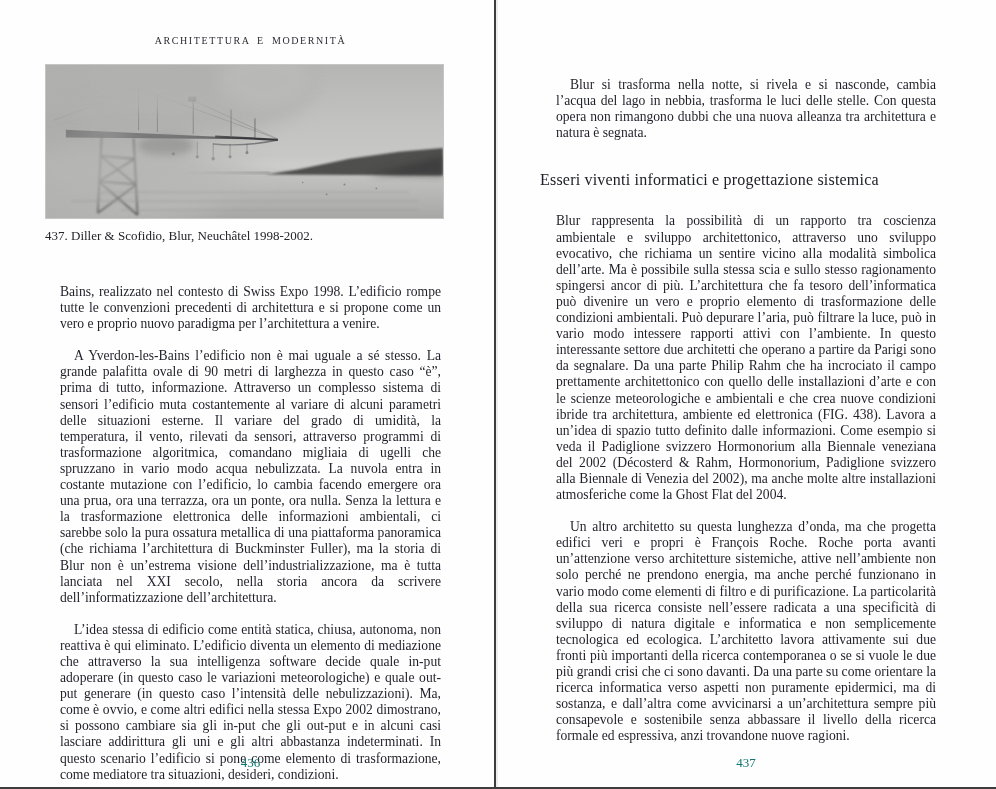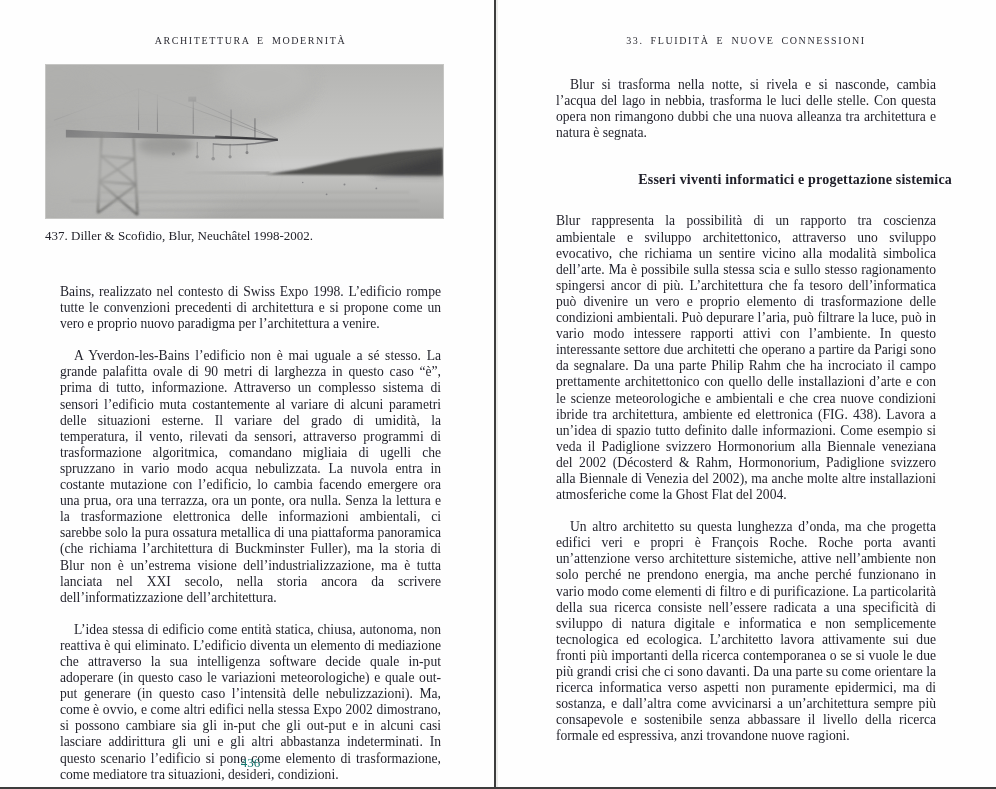--- a/index.html
+++ b/index.html
@@ -31,22 +31,22 @@
   .body{
     position:absolute;left:0;right:0;
     font-size:13.6px;line-height:16.1px;text-align:justify;color:#1f1f29;
   }
   .page.left .body{top:268px;}
   .page.right .body{top:61px;}
   .body p{margin:16px;padding:0;}
   p.indent{text-indent:14px;}
 
   .section-heading{
-    margin:31px 0 25px 0;font-size:14px;font-weight:bold;
-    text-align:right;letter-spacing:.2px;color:#20202a;
+    margin:31px 0 25px 0;font-size:16px;font-weight:normal;
+    text-align:left;letter-spacing:.2px;color:#20202a;
   }
 
   .pagenum{
     position:absolute;top:755px;left:0;right:0;
     text-align:center;font-size:13px;color:#0f766e;
   }
 
   .gutter-rule{position:absolute;left:494px;top:0;width:2px;height:789px;background:#3d3d3d;}
   .gutter-light{position:absolute;left:496px;top:0;width:2px;height:789px;background:#ececea;}
   .bottom-rule{position:absolute;left:0;top:787px;width:996px;height:2px;background:#3d3d3d;}
@@ -182,24 +182,24 @@
     </div>
 
     <div class="pagenum">436</div>
   </section>
 
   <div class="gutter-rule"></div>
   <div class="gutter-light"></div>
   <div class="bottom-rule"></div>
 
   <section class="page right">
-    <header class="running-head">33. FLUIDITÀ E NUOVE CONNESSIONI</header>
 
     <div class="body">
       <p class="indent">Blur si trasforma nella notte, si rivela e si nasconde, cambia l’acqua del lago in nebbia, trasforma le luci delle stelle. Con questa opera non rimangono dubbi che una nuova alleanza tra architettura e natura è segnata.</p>
       <h2 class="section-heading">Esseri viventi informatici e progettazione sistemica</h2>
       <p>Blur rappresenta la possibilità di un rapporto tra coscienza ambientale e sviluppo architettonico, attraverso uno sviluppo evocativo, che richiama un sentire vicino alla modalità simbolica dell’arte. Ma è possibile sulla stessa scia e sullo stesso ragionamento spingersi ancor di più. L’architettura che fa tesoro dell’informatica può divenire un vero e proprio elemento di trasformazione delle condizioni ambientali. Può depurare l’aria, può filtrare la luce, può in vario modo intessere rapporti attivi con l’ambiente. In questo interessante settore due architetti che operano a partire da Parigi sono da segnalare. Da una parte Philip Rahm che ha incrociato il campo prettamente architettonico con quello delle installazioni d’arte e con le scienze meteorologiche e ambientali e che crea nuove condizioni ibride tra architettura, ambiente ed elettronica (FIG. 438). Lavora a un’idea di spazio tutto definito dalle informazioni. Come esempio si veda il Padiglione svizzero Hormonorium alla Biennale veneziana del 2002 (Décosterd &amp; Rahm, Hormonorium, Padiglione svizzero alla Biennale di Venezia del 2002), ma anche molte altre installazioni atmosferiche come la Ghost Flat del 2004.</p>
       <p class="indent">Un altro architetto su questa lunghezza d’onda, ma che progetta edifici veri e propri è François Roche. Roche porta avanti un’attenzione verso architetture sistemiche, attive nell’ambiente non solo perché ne prendono energia, ma anche perché funzionano in vario modo come elementi di filtro e di purificazione. La particolarità della sua ricerca consiste nell’essere radicata a una specificità di sviluppo di natura digitale e informatica e non semplicemente tecnologica ed ecologica. L’architetto lavora attivamente sui due fronti più importanti della ricerca contemporanea o se si vuole le due più grandi crisi che ci sono davanti. Da una parte su come orientare la ricerca informatica verso aspetti non puramente epidermici, ma di sostanza, e dall’altra come avvicinarsi a un’architettura sempre più consapevole e sostenibile senza abbassare il livello della ricerca formale ed espressiva, anzi trovandone nuove ragioni.</p>
     </div>
 
+    <div class="pagenum">437</div>
   </section>
 
 </div>
 
 </body></html>

